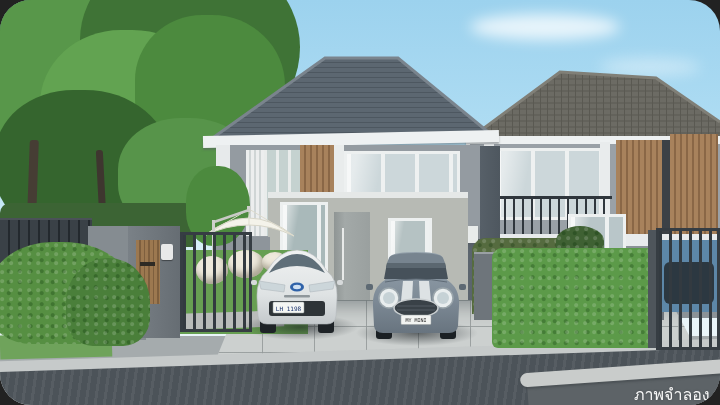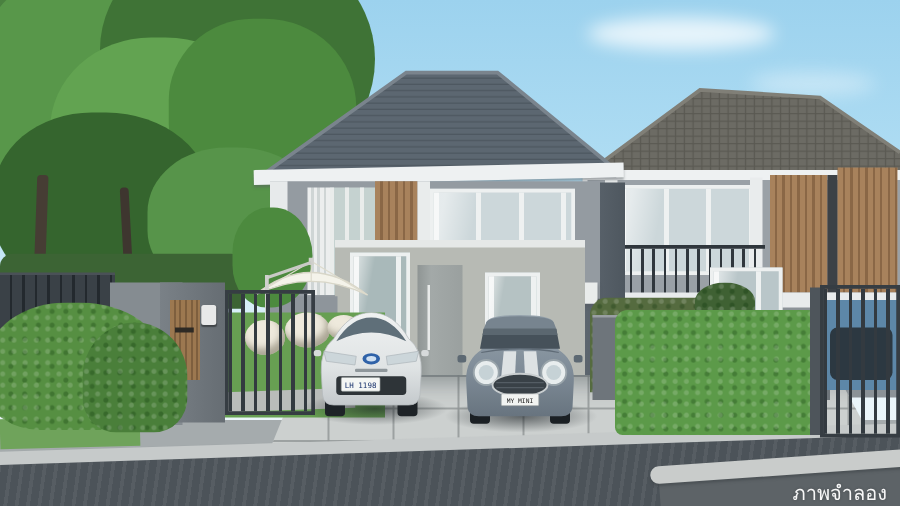--- a/index.html
+++ b/index.html
@@ -1,17 +1,17 @@
 <!DOCTYPE html>
 <html><head>
 <meta charset="utf-8">
 <style>
   html,body{margin:0;padding:0;background:#222;}
   body{width:720px;height:405px;overflow:hidden;font-family:"Liberation Sans",sans-serif;}
-  .scene{position:relative;width:720px;height:405px;overflow:hidden;}
+  .scene{position:relative;width:720px;height:405px;overflow:hidden;border-radius:31px;}
   .abs{position:absolute;}
   .blob{border-radius:48% 52% 55% 45%;}
   .sky{left:0;top:0;width:720px;height:405px;
        background:linear-gradient(180deg,#9cd2ee 0%,#b3dff4 40%,#d6eef8 60%,#e9f5fa 75%,#eef6f9 100%);}
   .cloud{background:rgba(255,255,255,.75);border-radius:50%;filter:blur(7px);}
   .tree{filter:blur(.4px);}
   .trunk{background:#463d34;border-radius:3px;}
   .hedge-tex{background-image:radial-gradient(circle at 35% 35%, rgba(255,255,255,.16) 0 1.5px, transparent 2.5px),
              radial-gradient(circle at 70% 65%, rgba(0,40,0,.25) 0 1.5px, transparent 2.5px);
              background-size:9px 9px,11px 11px;}

